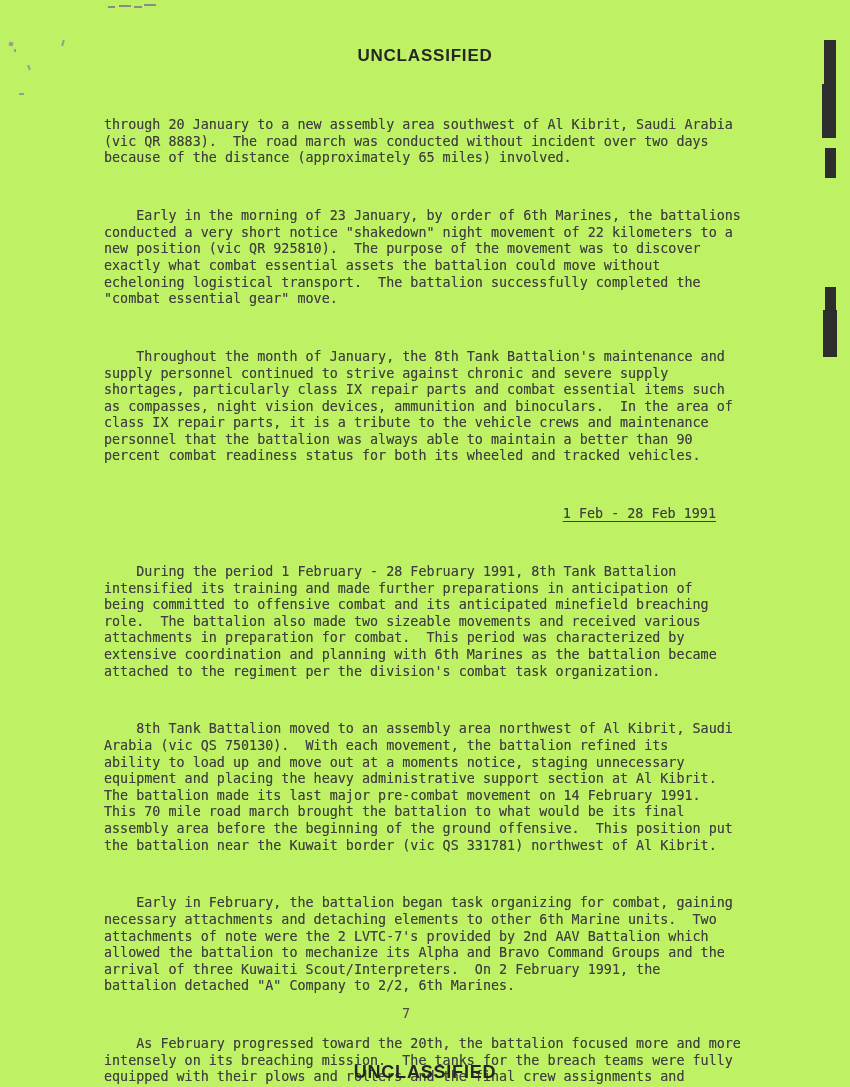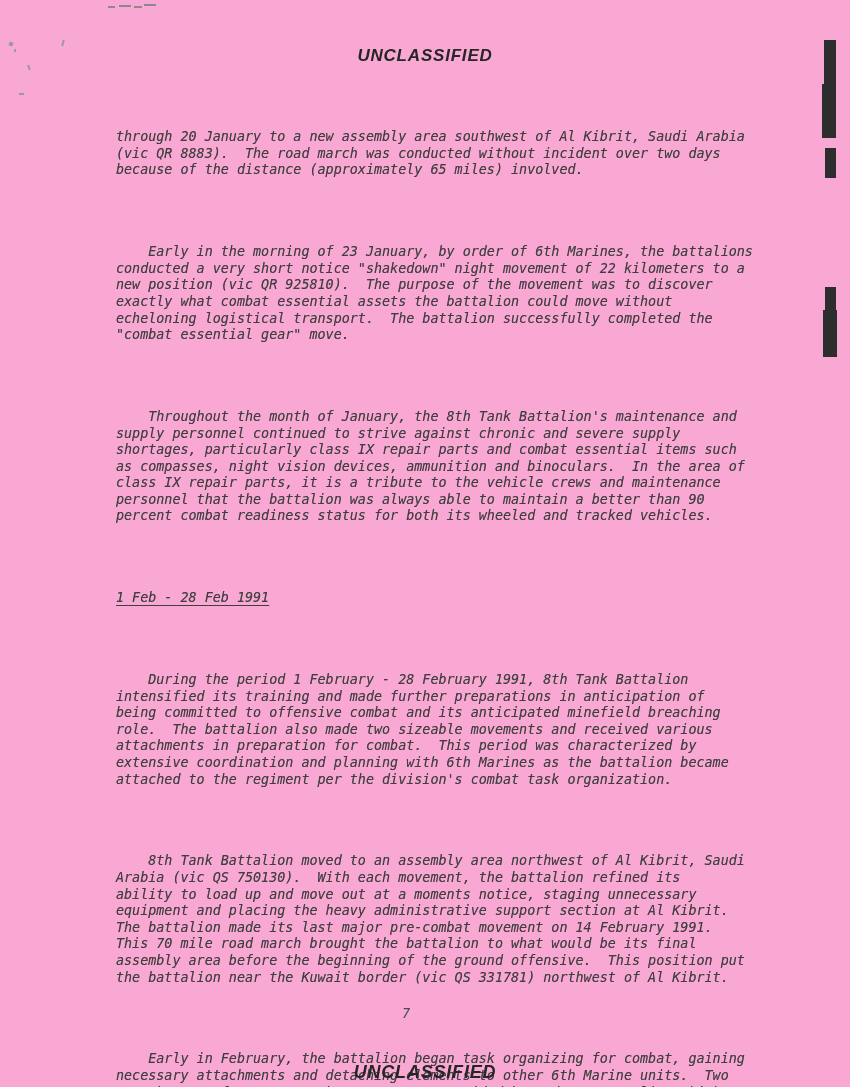--- a/index.html
+++ b/index.html
@@ -5,22 +5,21 @@
   html,body { margin:0; padding:0; }
   body {
     width:850px; height:1087px;
     background:#ffffff;
     position:relative;
     overflow:hidden;
     font-family:"DejaVu Sans Mono", monospace;
   }
   .page {
     position:absolute; inset:0;
-    background:#f9a8d4;
-    font-style:italic;
+    background:#bef264;
   }
   
   .banner {
     position:absolute;
     left:0; width:850px;
     text-align:center;
     font-family:"Liberation Sans", sans-serif;
     font-weight:bold;
     color:#262626;
     letter-spacing:0.8px;
@@ -32,24 +31,24 @@
     position:absolute;
     left:100px; top:80px;
     width:680px;
     font-family:"DejaVu Sans Mono", monospace;
     font-size:13.4px;
     line-height:16.6px;
     color:#3f3f3f;
     text-shadow:0 0 0.5px rgba(63,63,63,0.55);
     white-space:pre;
   }
-  .para { margin:16px; }
+  .para { margin:4px; }
   .sect-heading {
     width:612px;
-    text-align:left;
+    text-align:right;
     text-decoration:underline;
     text-underline-offset:3px;
   }
   .page-number {
     position:absolute;
     left:0; width:812px; top:1005px;
     text-align:center;
     font-family:"DejaVu Sans Mono", monospace;
     font-size:13.5px;
     color:#4a4a4a;

